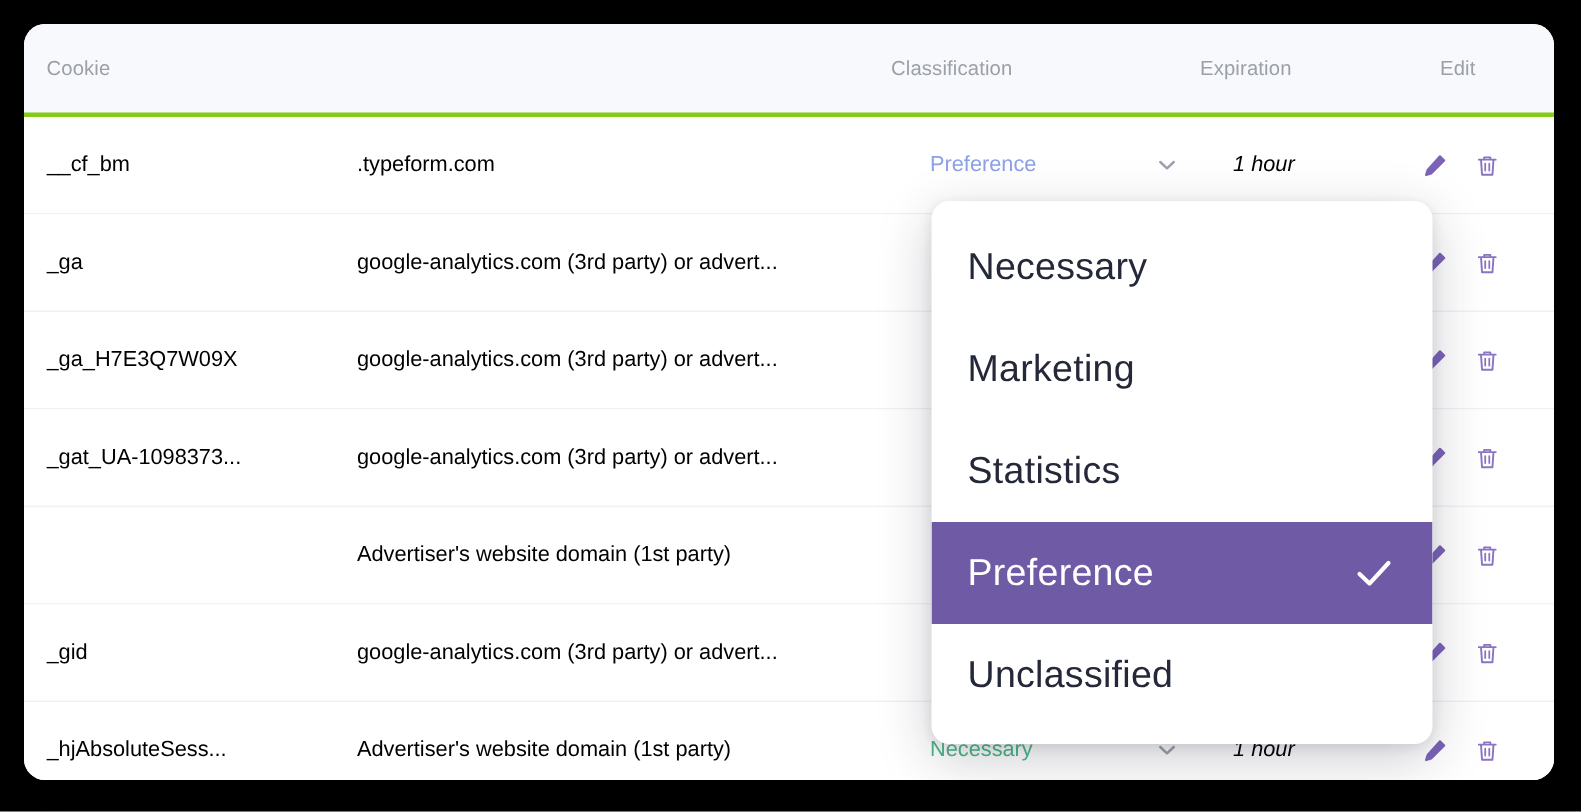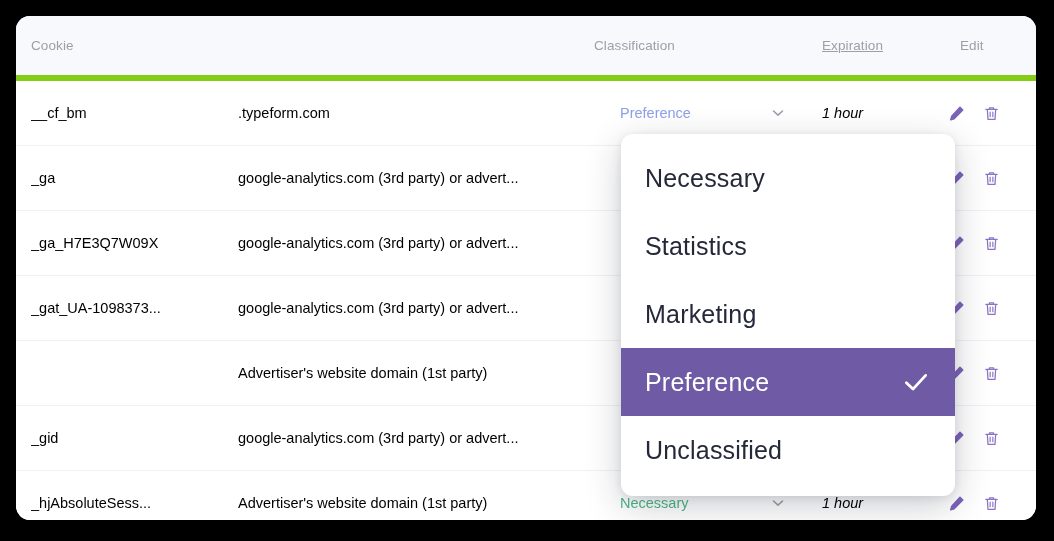--- a/index.html
+++ b/index.html
@@ -25,38 +25,38 @@
     background: #ffffff;
     border-radius: 14px;
     overflow: hidden;
     box-shadow: 0 10px 34px rgba(0,0,0,0.35);
   }
 
   
   #table-header {
     height: 59px;
     background: #f8f9fc;
-    border-bottom: 6px solid #84cc16;
+    border-bottom: 3px solid #84cc16;
     position: relative;
   }
   .th {
     position: absolute;
     top: 0;
     height: 59px;
     line-height: 59px;
     font-size: 13.5px;
     color: #9b9fa8;
     font-weight: 400;
     letter-spacing: 0.1px;
     white-space: nowrap;
   }
   .th.c-cookie        { left: 15px; }
   .th.c-hostname      { left: 222px; margin-top: 48px; }
   .th.c-classification{ left: 578px; }
-  .th.c-expiration    { left: 806px; text-decoration: underline; }
+  .th.c-expiration    { left: 784px; }
   .th.c-edit          { left: 932px; margin-left: 12px; }
 
   
   #table-body { position: relative; }
   .row {
     position: relative;
     height: 64px;
     border-bottom: 1px solid #f0f1f5;
     background: #ffffff;
   }
@@ -292,24 +292,24 @@
             </span>
           </span></div>
       </div>
     </div>
 
   <div id="classification-dropdown">
       <div class="dd-item">
         <span>Necessary</span>
       </div>
       <div class="dd-item">
+        <span>Marketing</span>
+      </div>
+      <div class="dd-item">
         <span>Statistics</span>
-      </div>
-      <div class="dd-item">
-        <span>Marketing</span>
       </div>
       <div class="dd-item selected" style="background: rgb(110, 90, 165);">
         <span>Preference</span>
         <span style="display: block;">
           <svg class="dd-check" viewBox="0 0 28 28" fill="none" style="display: block;">
             <path d="M5 14.6 L11.2 20.6 L23 7.8" stroke="#ffffff" stroke-width="2.6" stroke-linecap="round" stroke-linejoin="round"></path>
           </svg>
         </span>
       </div>
       <div class="dd-item">

